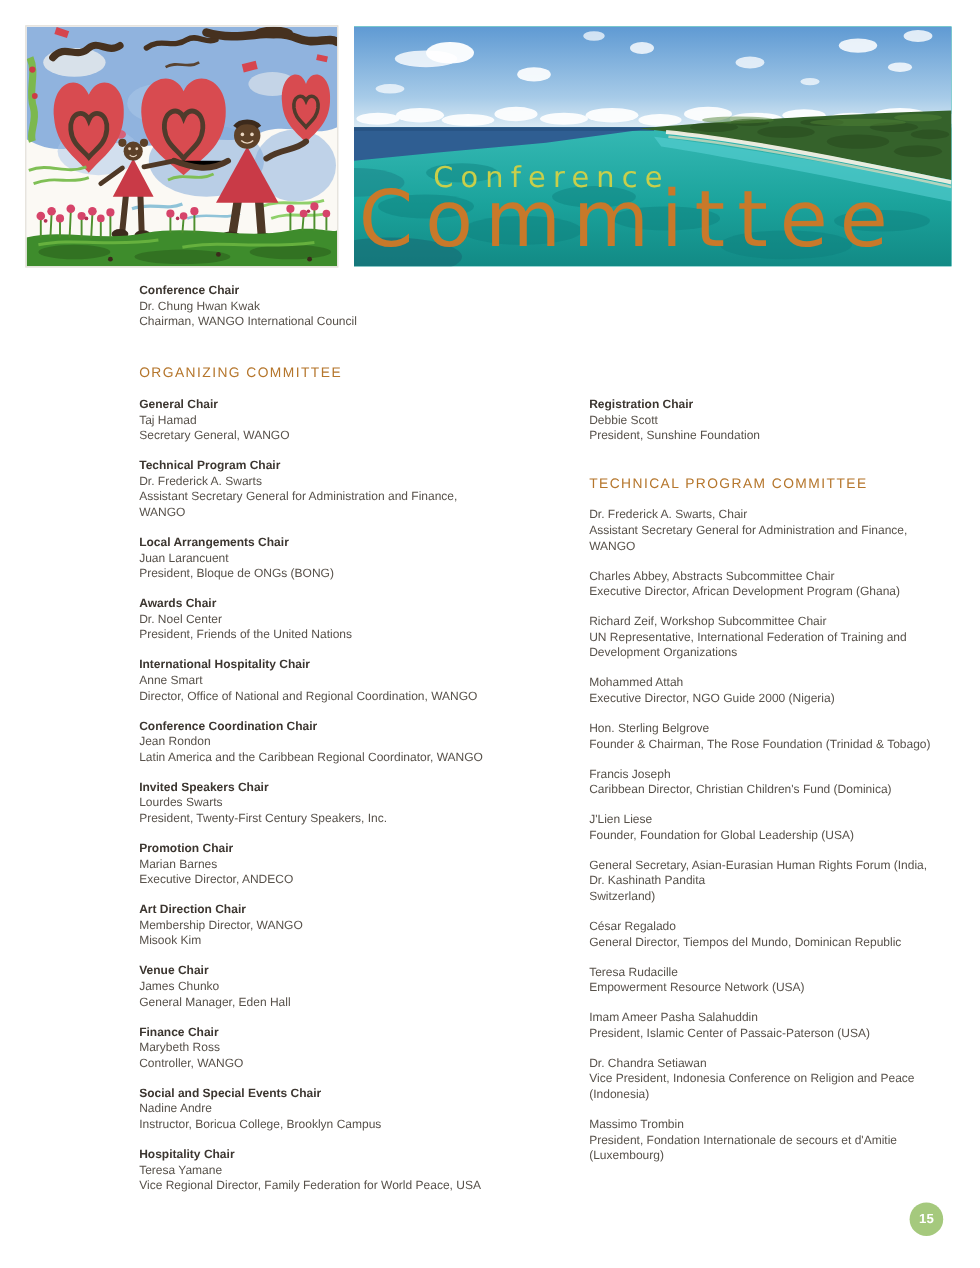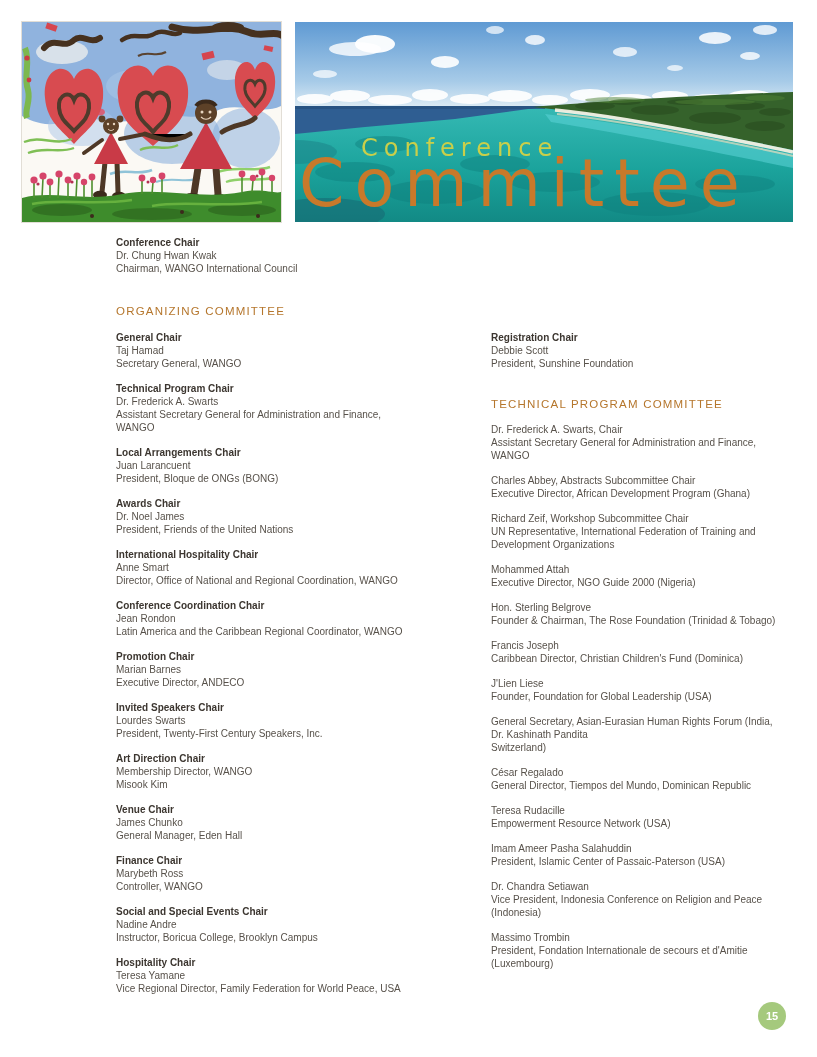--- a/index.html
+++ b/index.html
@@ -299,21 +299,21 @@
 
               <div class="bline">Juan Larancuent</div>
                 <div class="bline">President, Bloque de ONGs (BONG)</div>
               </div>
             </section>
 
             <section class="block">
               <div class="btitle">Awards Chair</div>
               <div>
 
-              <div class="bline">Dr. Noel James</div>
+              <div class="bline">Dr. Noel Center</div>
                 <div class="bline">President, Friends of the United Nations</div>
               </div>
             </section>
 
             <section class="block">
               <div class="btitle">International Hospitality Chair</div>
               <div>
 
               <div class="bline">Anne Smart</div>
                 <div class="bline">Director, Office of National and Regional Coordination, WANGO</div>
@@ -323,34 +323,34 @@
             <section class="block">
               <div class="btitle">Conference Coordination Chair</div>
               <div>
 
               <div class="bline">Jean Rondon</div>
                 <div class="bline">Latin America and the Caribbean Regional Coordinator, WANGO</div>
               </div>
             </section>
 
             <section class="block">
+              <div class="btitle">Invited Speakers Chair</div>
+              <div>
+
+              <div class="bline">Lourdes Swarts</div>
+                <div class="bline">President, Twenty-First Century Speakers, Inc.</div>
+              </div>
+            </section>
+
+            <section class="block">
               <div class="btitle">Promotion Chair</div>
               <div>
 
               <div class="bline">Marian Barnes</div>
                 <div class="bline">Executive Director, ANDECO</div>
-              </div>
-            </section>
-
-            <section class="block">
-              <div class="btitle">Invited Speakers Chair</div>
-              <div>
-
-              <div class="bline">Lourdes Swarts</div>
-                <div class="bline">President, Twenty-First Century Speakers, Inc.</div>
               </div>
             </section>
 
             <section class="block">
               <div class="btitle">Art Direction Chair</div>
               <div>
 
               <div class="bline">Membership Director, WANGO</div>
                 <div class="bline">Misook Kim</div>
               </div>

